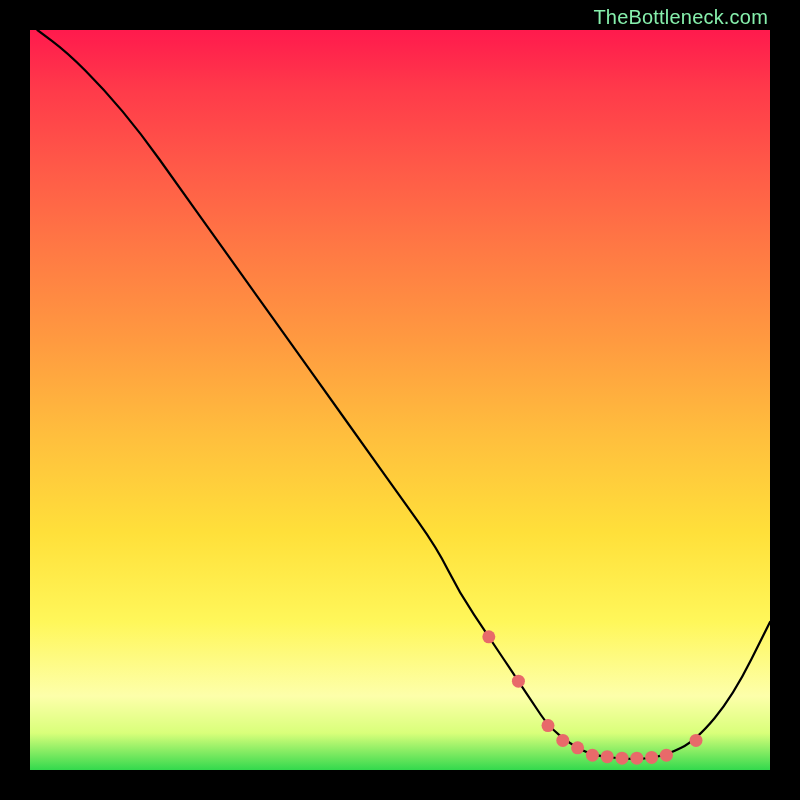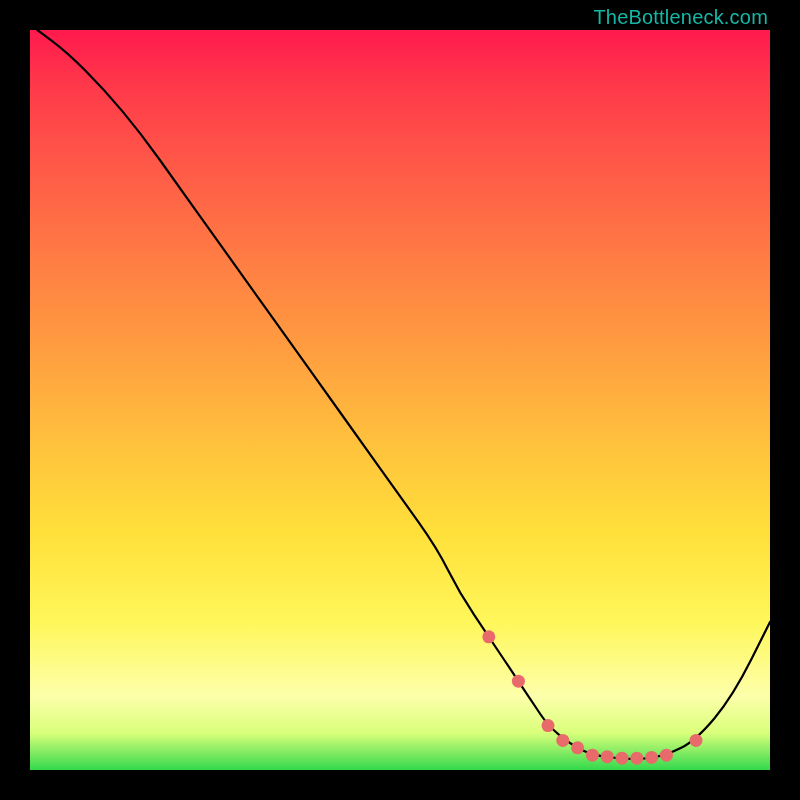--- a/index.html
+++ b/index.html
@@ -36,21 +36,21 @@
       #fff75a 80%,
       #fdffaa 90%,
       #d9ff7a 95%,
       #33d94d 100%
     );
   }
   .watermark {
     position: absolute;
     top: 6px;
     right: 32px;
-    color: #14b8a6;
+    color: #86efac;
     font-size: 20px;
     font-weight: 500;
     letter-spacing: 0.2px;
     user-select: none;
   }
   svg.curve {
     position: absolute;
     left: 30px;
     top: 30px;
     width: 740px;

